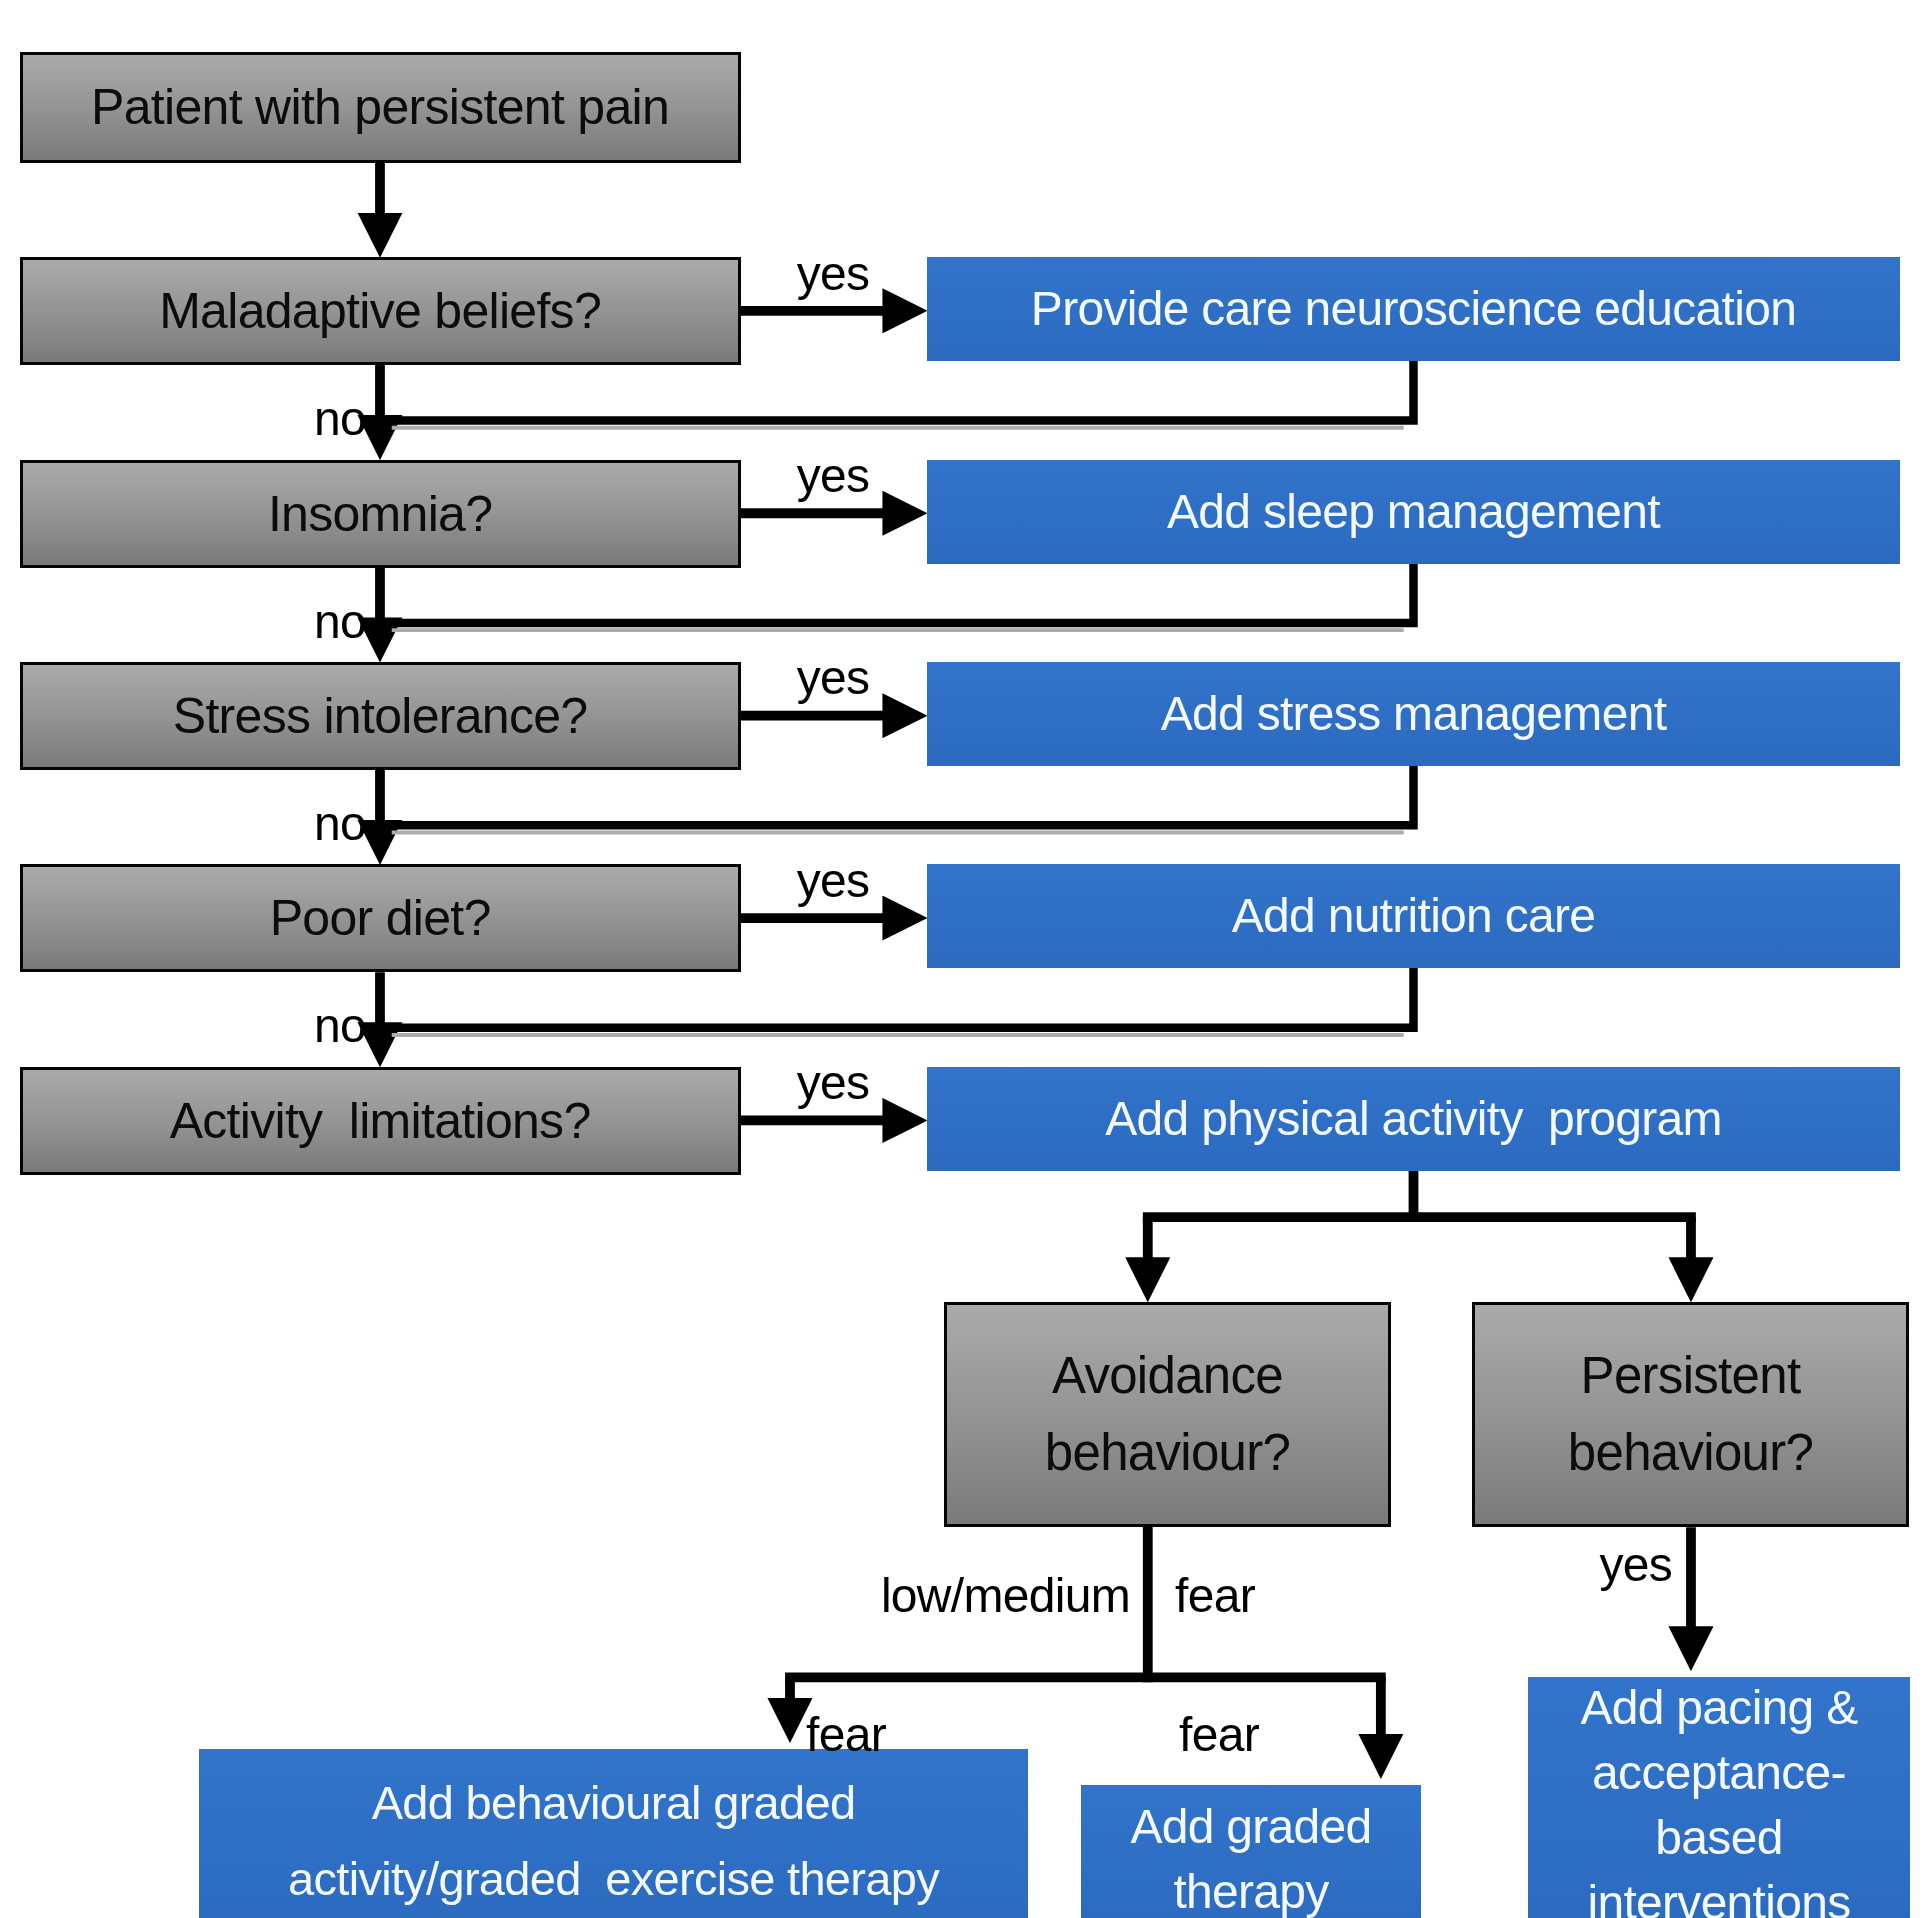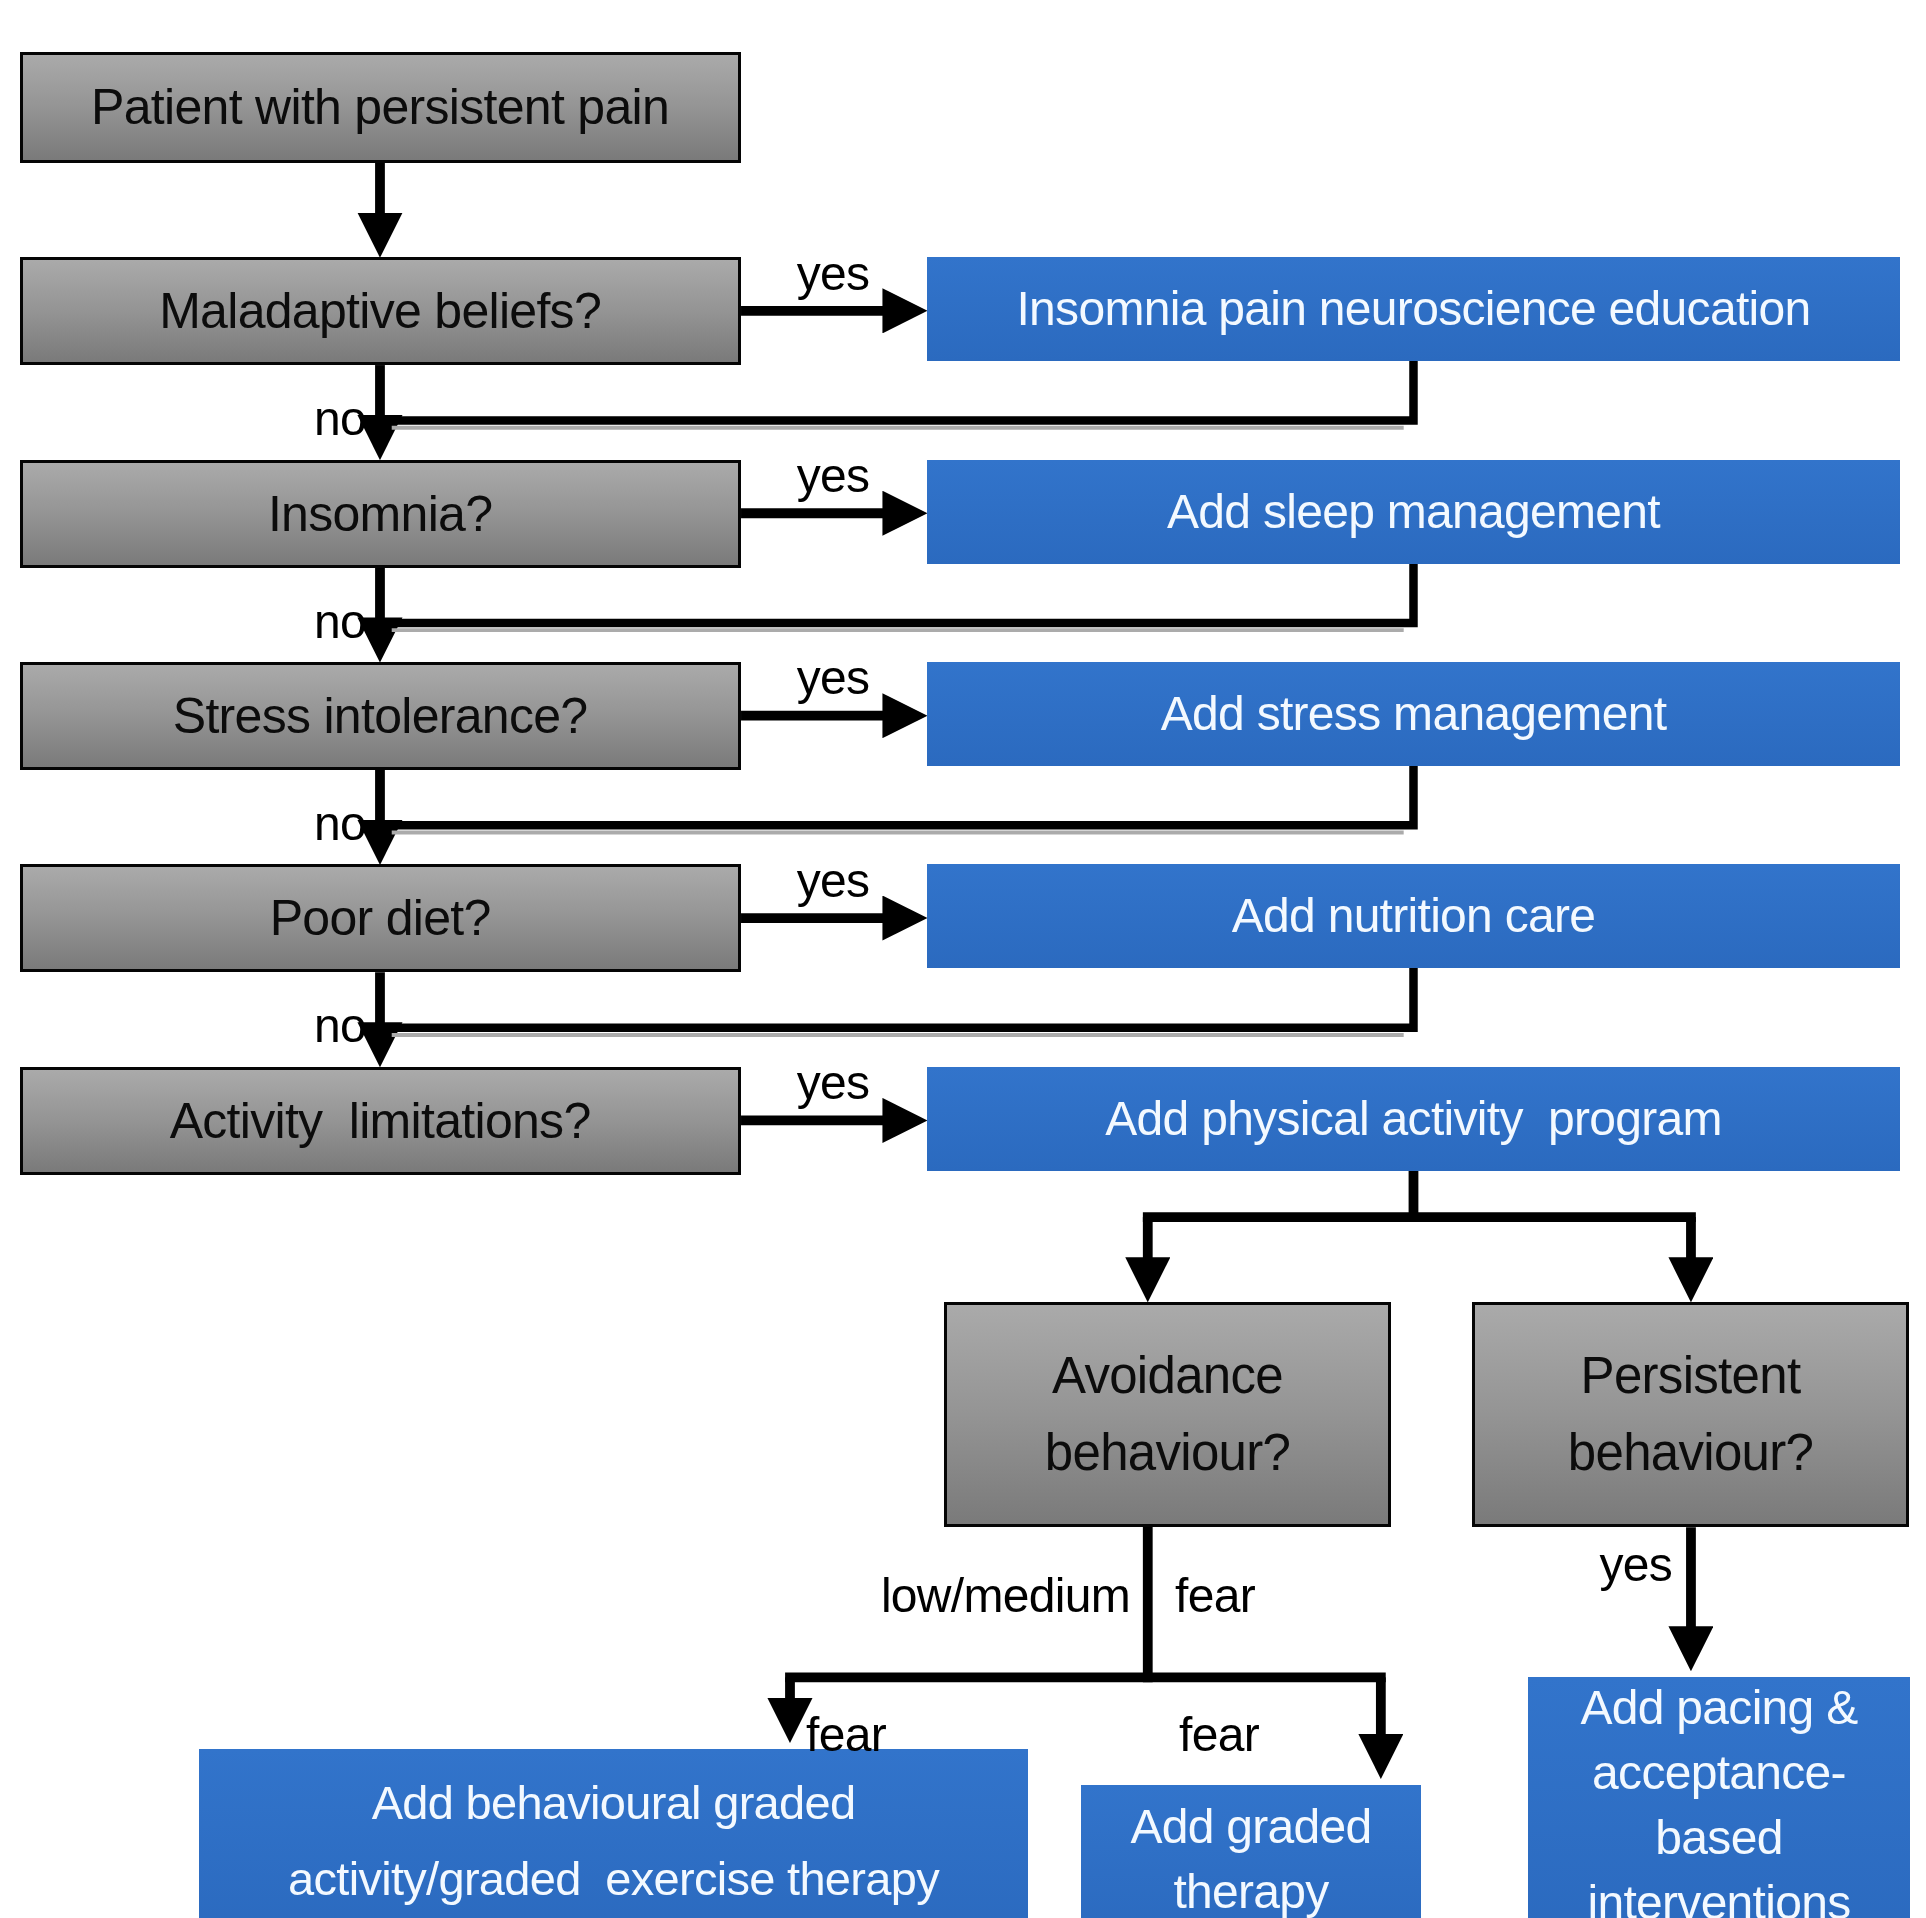--- a/index.html
+++ b/index.html
@@ -69,21 +69,21 @@
     <path class="wire" d="M2590 2290 V2452" marker-end="url(#ah)"></path>
   </svg>
 
   <div class="box gray" style="left:19.6px;top:19.6px;width:721px;height:111px;">Patient with persistent pain</div>
   <div class="box gray" style="left:19.6px;top:225px;width:721px;height:108px;">Maladaptive beliefs?</div>
   <div class="box gray" style="left:19.6px;top:428px;width:721px;height:108px;">Insomnia?</div>
   <div class="box gray" style="left:19.6px;top:630px;width:721px;height:108px;">Stress intolerance?</div>
   <div class="box gray" style="left:19.6px;top:832px;width:721px;height:108px;">Poor diet?</div>
   <div class="box gray" style="left:19.6px;top:1035px;width:721px;height:108px;">Activity&nbsp; limitations?</div>
 
-  <div class="box blue" style="left:927px;top:225px;width:973px;height:104px;">Insomnia pain neuroscience education</div>
+  <div class="box blue" style="left:927px;top:225px;width:973px;height:104px;">Provide care neuroscience education</div>
   <div class="box blue" style="left:927px;top:428px;width:973px;height:104px;">Add sleep management</div>
   <div class="box blue" style="left:927px;top:630px;width:973px;height:104px;">Add stress management</div>
   <div class="box blue" style="left:927px;top:832px;width:973px;height:104px;">Add nutrition care</div>
   <div class="box blue" style="left:927px;top:1035px;width:973px;height:104px;">Add physical activity&nbsp; program</div>
 
   <div class="box gray two" style="left:944px;top:1270px;width:447px;height:225px;">Avoidance
 behaviour?</div>
   <div class="box gray two" style="left:1472px;top:1270px;width:437px;height:225px;">Persistent
 behaviour?</div>
 

